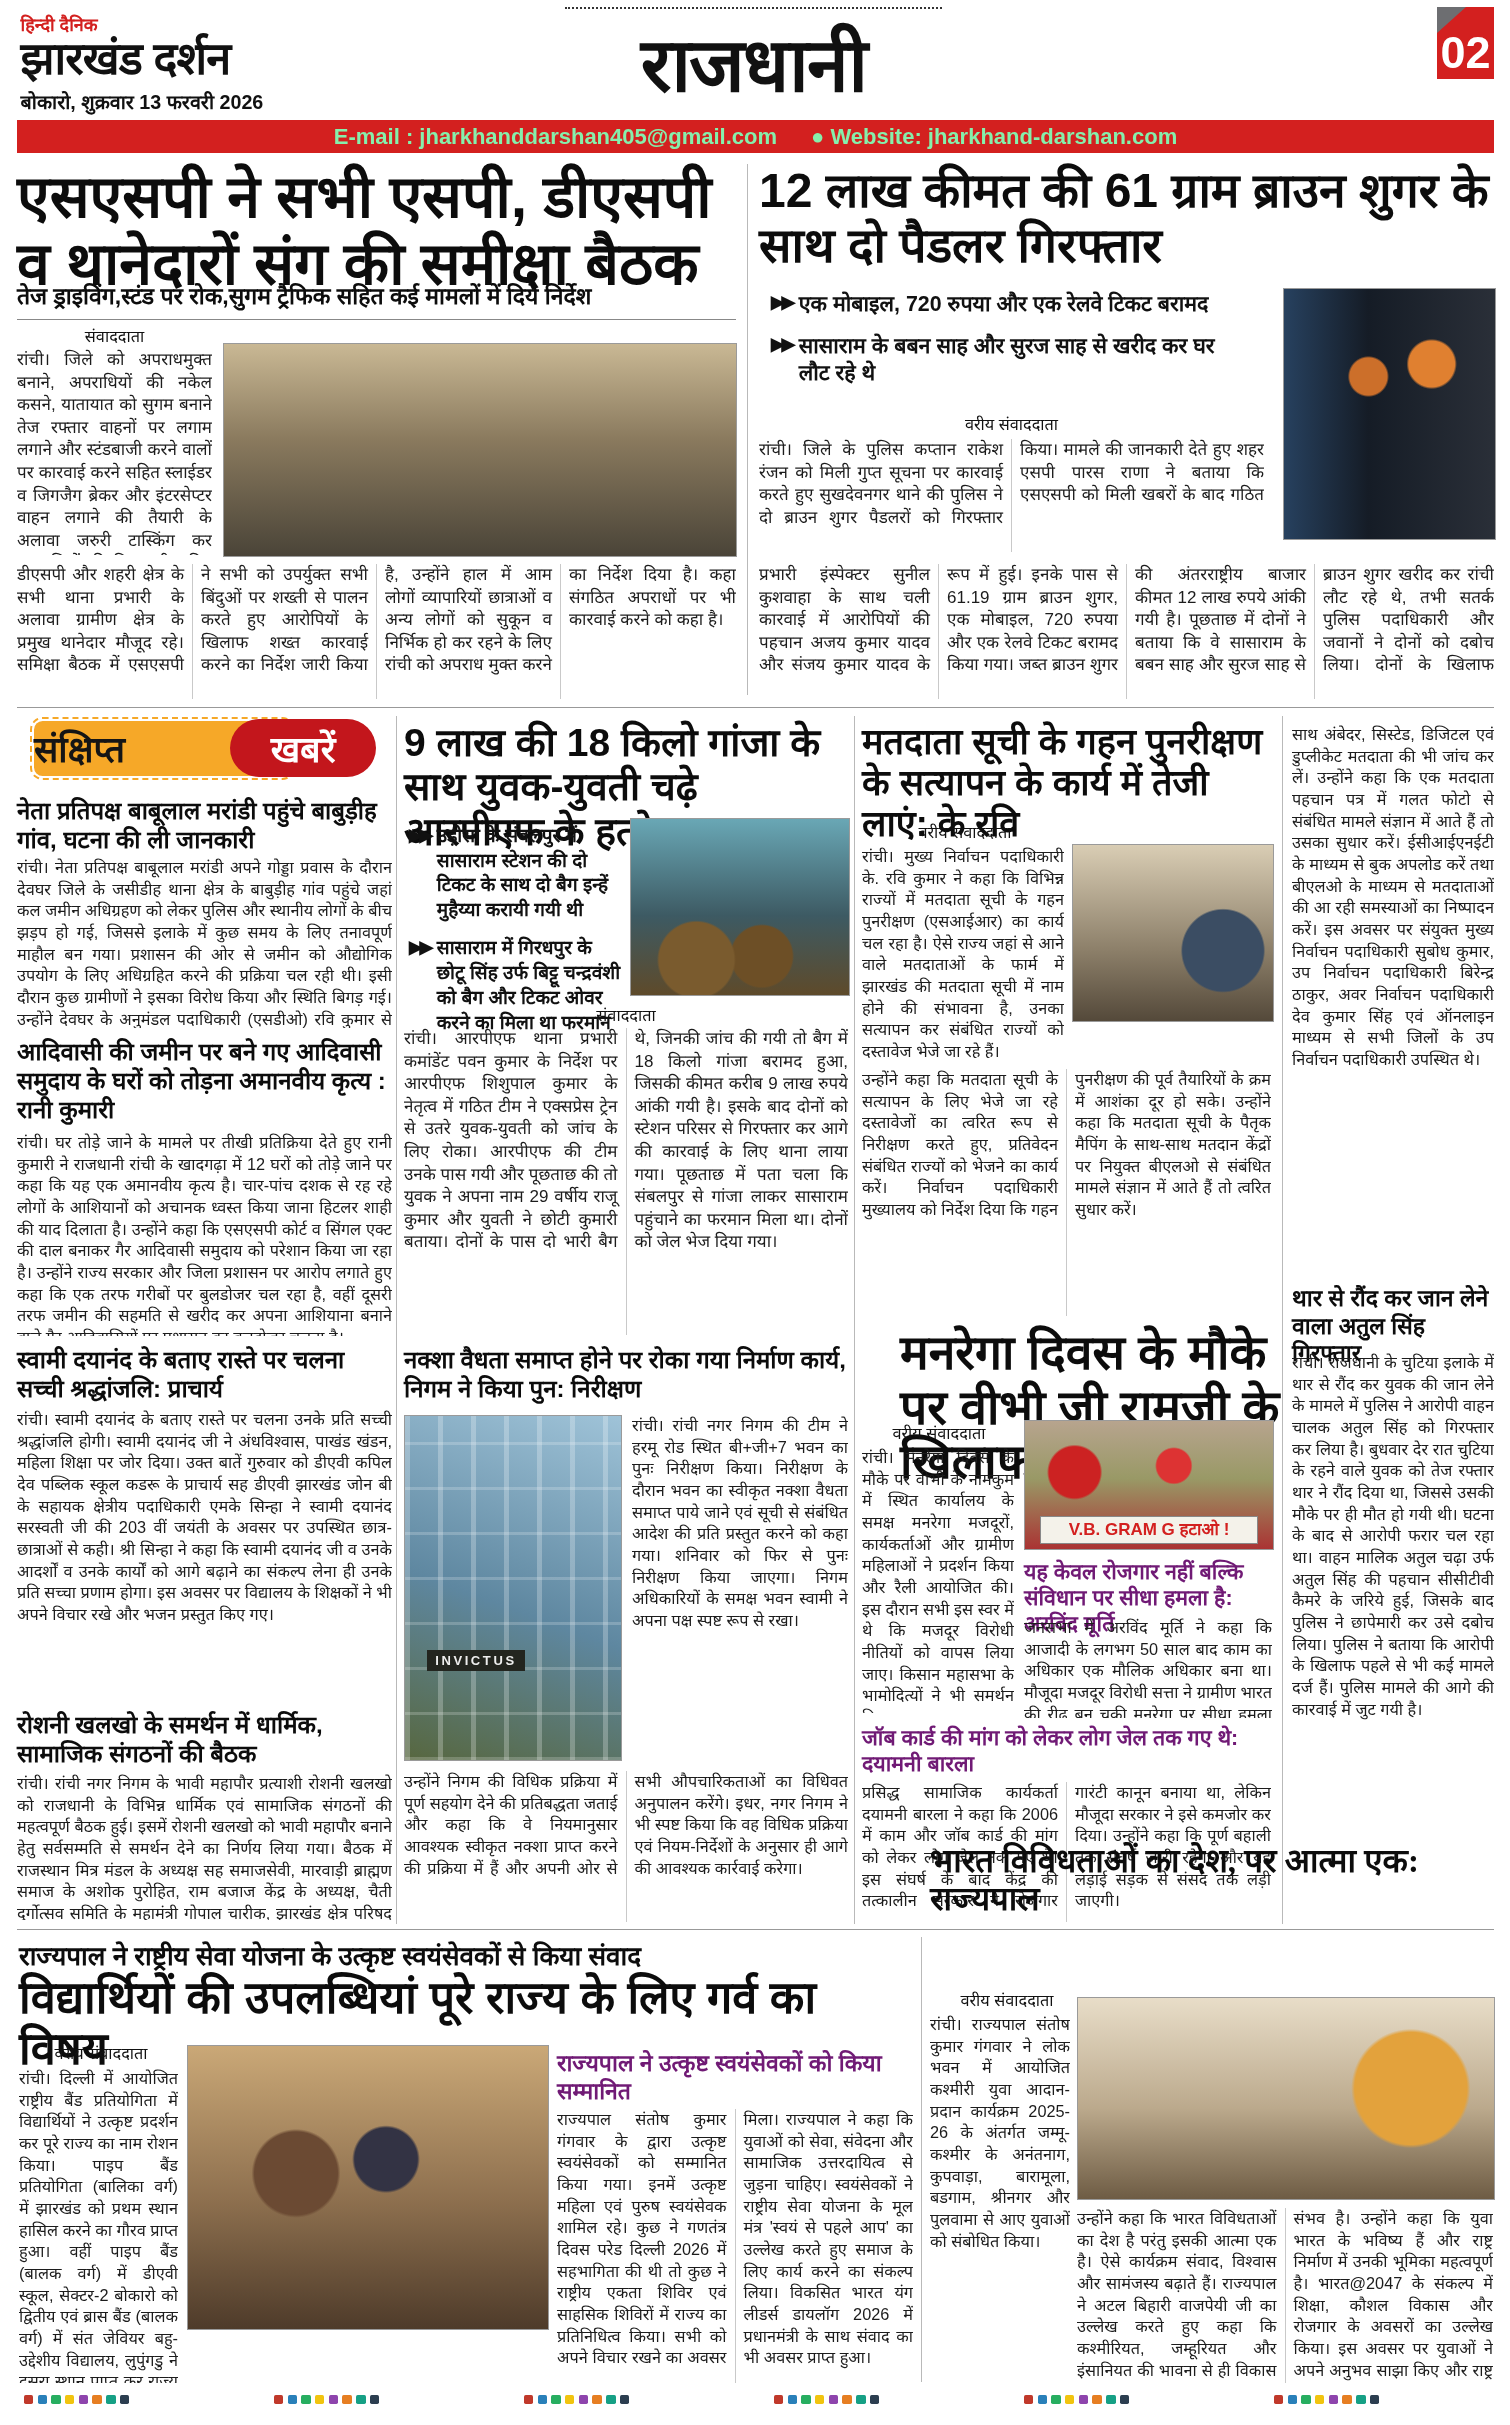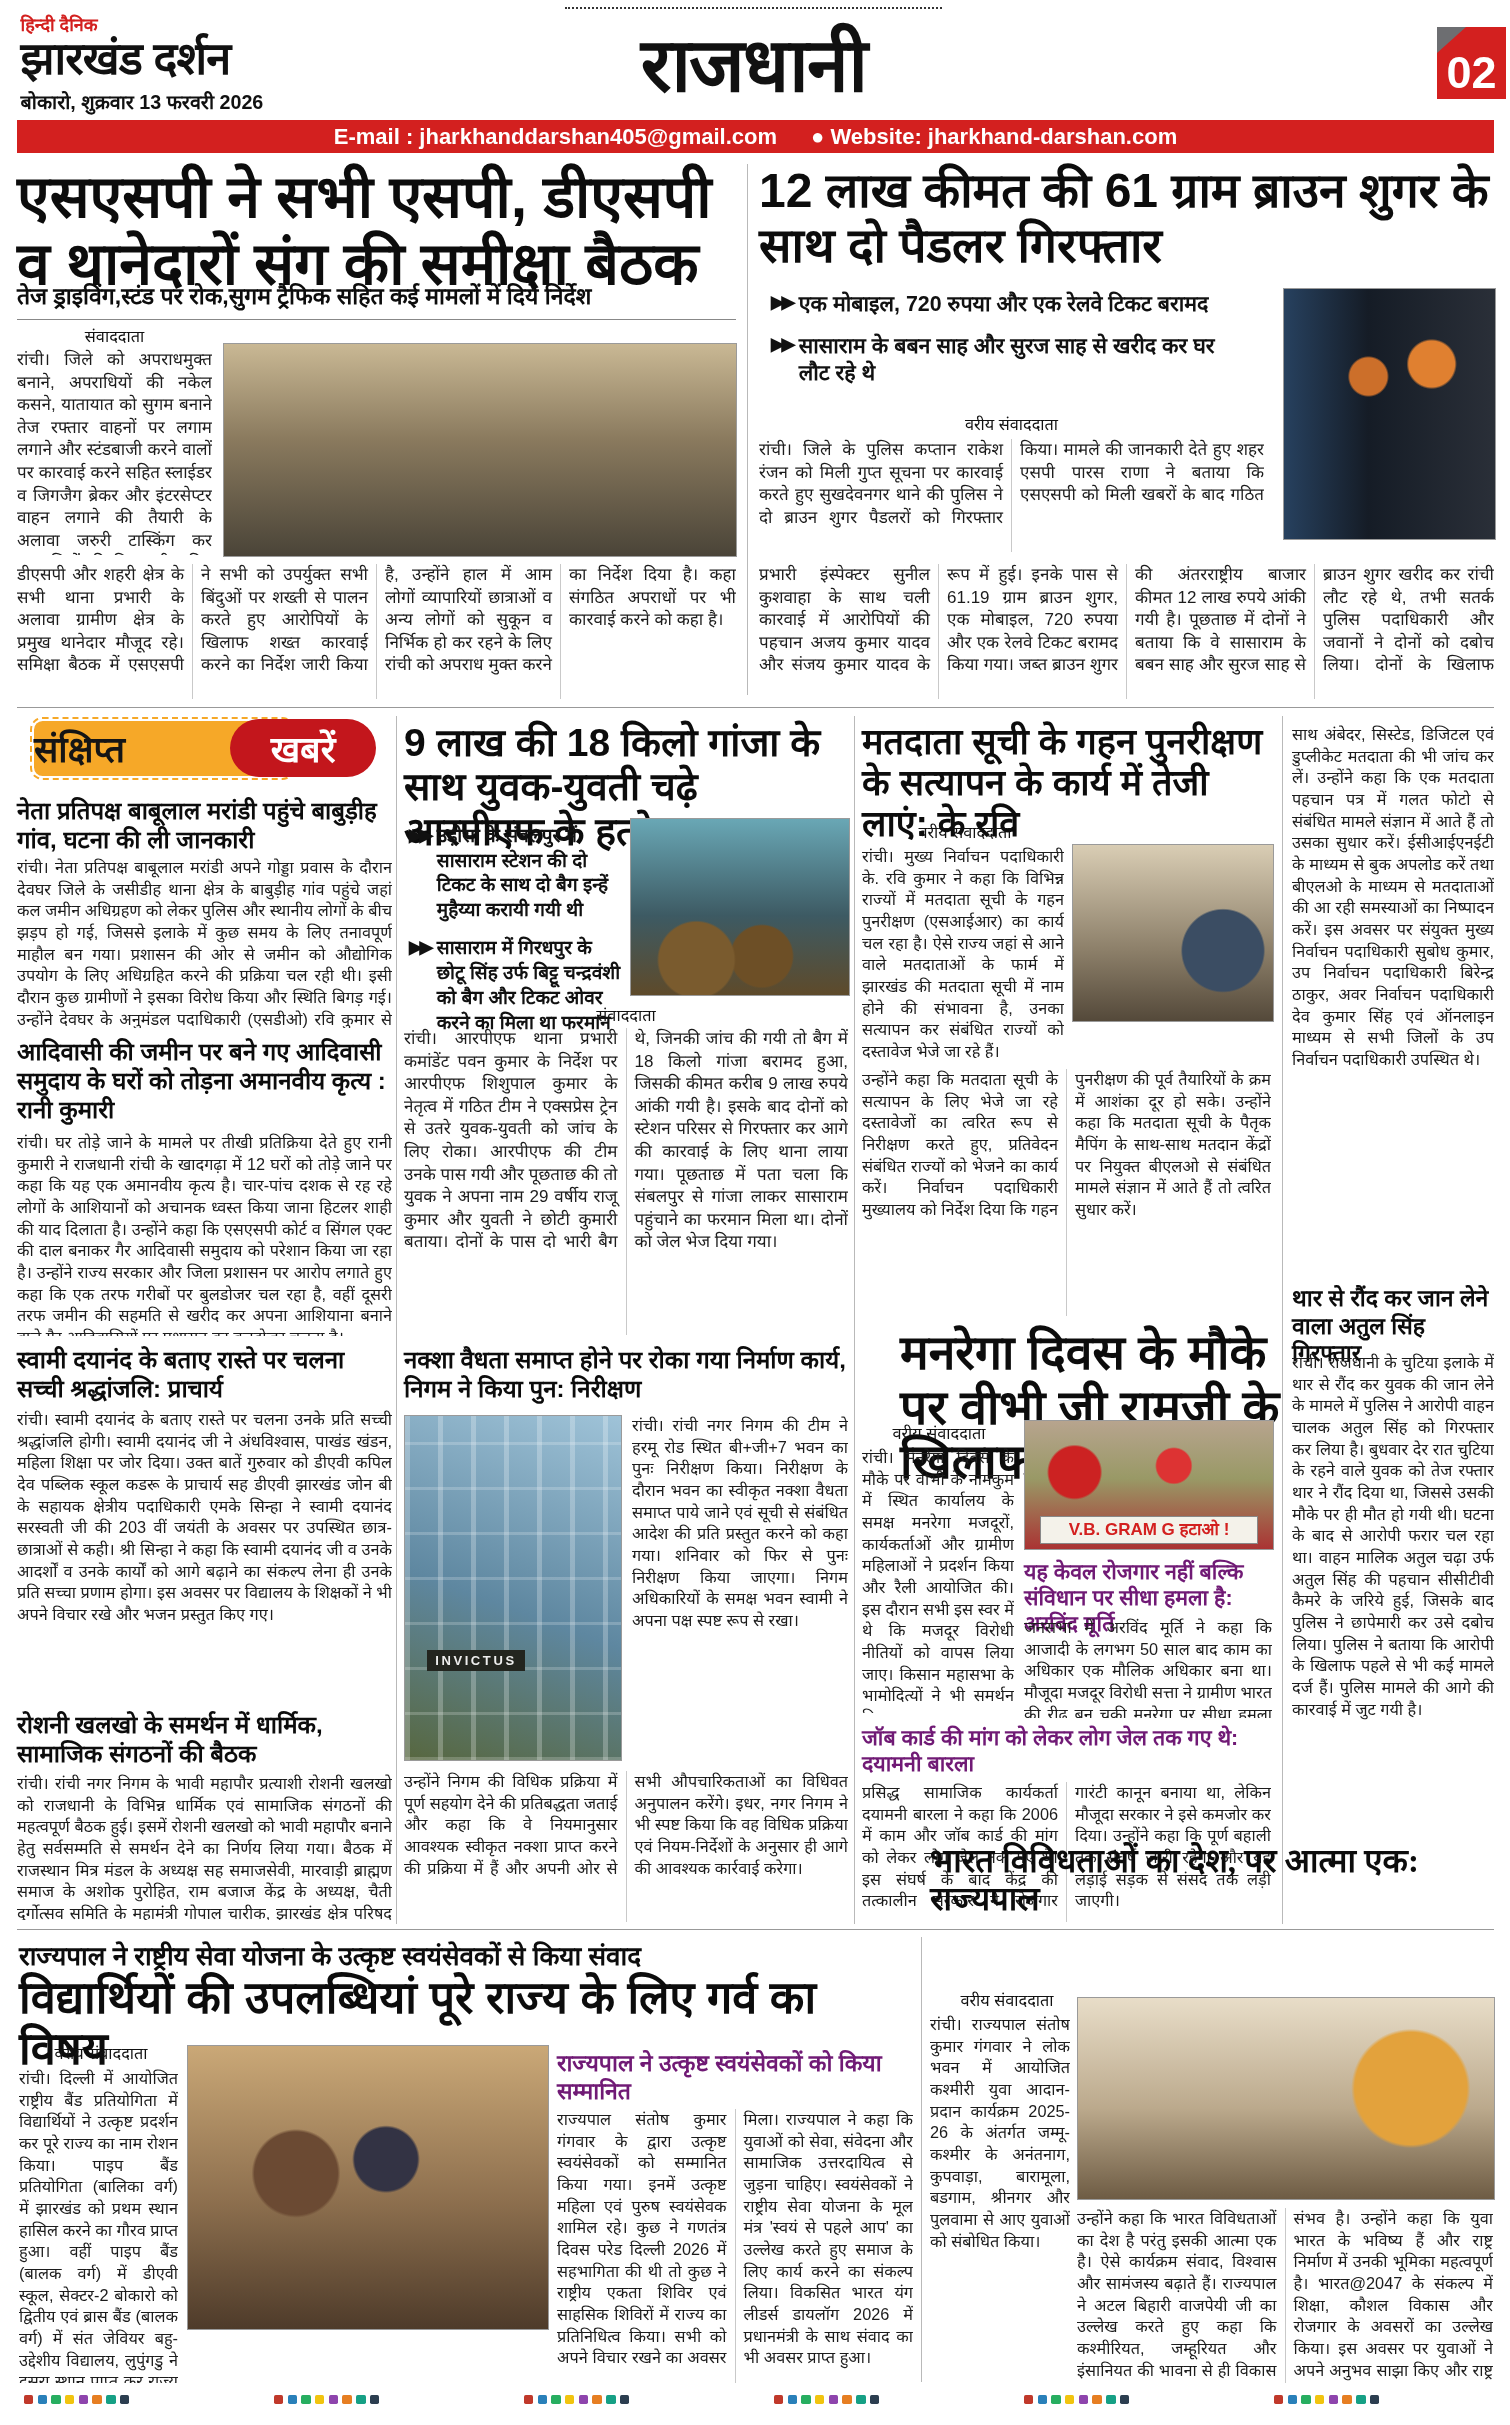--- a/index.html
+++ b/index.html
@@ -14,21 +14,21 @@
   .vrule{position:absolute;width:0.9px;background:#b9b9b9;}
   .hrule{position:absolute;height:1.7px;background:#555;}
   .photo{position:absolute;overflow:hidden;border:0.9px solid #9a9a9a;}
   
   .tagline{color:#d3201f;font-weight:bold;font-size:18px;}
   .paper-name{font-weight:900;font-size:45px;letter-spacing:-0.9px;line-height:1;}
   .m-date{font-weight:bold;font-size:19.7px;}
   .section-title{font-weight:900;font-size:75px;letter-spacing:-1.7px;border-top:2.6px dotted #333;padding-top:1.7px;}
   .page-box{background:#d3201f;color:#fff;font-weight:900;font-size:45px;display:flex;align-items:flex-end;justify-content:center;}
   .page-box .tri{position:absolute;top:0;left:0;width:0;height:0;border-right:29px solid transparent;border-top:26px solid #6d6e71;}
-  .contact-bar{background:#d3201f;color:#ffffff;font-weight:bold;font-size:22px;display:flex;justify-content:center;gap:34px;align-items:center;}
+  .contact-bar{background:#d3201f;color:#86efac;font-weight:bold;font-size:22px;display:flex;justify-content:center;gap:34px;align-items:center;}
   
   .bullet{display:flex;gap:6.9px;font-weight:bold;font-size:21.4px;line-height:1.3;margin-bottom:13.7px;color:#111;}
   .bullet .arr{flex:0 0 auto;font-size:18px;letter-spacing:-3.4px;}
   
   .brief-banner-orange{position:absolute;background:#f6a828;border-radius:8.6px;outline:2.6px dashed #f6a828;outline-offset:2.6px;display:flex;align-items:center;font-weight:900;font-size:36px;color:#151515;}
   .brief-banner-red{position:absolute;background:#c3161c;border-radius:33px;display:flex;align-items:center;justify-content:center;font-weight:900;font-size:36px;color:#ffffff;}
   .brief-head{font-weight:bold;font-size:24px;line-height:1.2;color:#0c0c0c;}
   
   .ph-police{background:linear-gradient(180deg,#c9b894 0%,#8a7a5e 45%,#4a4438 100%),radial-gradient(circle at 15% 35%,#2e2a22 6%,transparent 7%);}
   .ph-arrest{background:radial-gradient(circle at 70% 30%,#e08030 10%,transparent 11%),radial-gradient(circle at 40% 35%,#cc6f2a 9%,transparent 10%),linear-gradient(90deg,#27415f 0%,#151c26 40%,#2a2f38 100%);}
@@ -49,21 +49,21 @@
 <body>
 
 <div class="page">
 
   <div class="abs" style="left:20.6px;top:12px;">
     <div class="tagline">हिन्दी दैनिक</div>
     <div class="paper-name">झारखंड दर्शन</div>
     <div class="m-date" style="margin-top:7px;">बोकारो, शुक्रवार 13 फरवरी 2026</div>
   </div>
   <div class="abs section-title" style="left:565px;top:6.9px;width:377px;text-align:center;">राजधानी</div>
-  <div class="abs page-box" style="left:1437px;top:6.9px;width:69px;height:72px;margin-top:20px;">
+  <div class="abs page-box" style="left:1437px;top:6.9px;width:57px;height:72px;">
     <span class="tri"></span>
     <span>02</span>
   </div>
   <div class="abs contact-bar" style="left:17px;top:120px;width:1477px;height:33px;">
     <span>E-mail : jharkhanddarshan405@gmail.com</span>
     <span>● Website: jharkhand-darshan.com</span>
   </div>
 
   <div class="abs hl" style="left:17px;top:164px;width:719px;font-size:59px;">एसएसपी ने सभी एसपी, डीएसपी व थानेदारों संग की समीक्षा बैठक</div>
   <div class="abs hl" style="left:17px;top:283px;width:719px;font-size:23px;font-weight:bold;">तेज ड्राइविंग,स्टंड पर रोक,सुगम ट्रैफिक सहित कई मामलों में दिये निर्देश</div>

